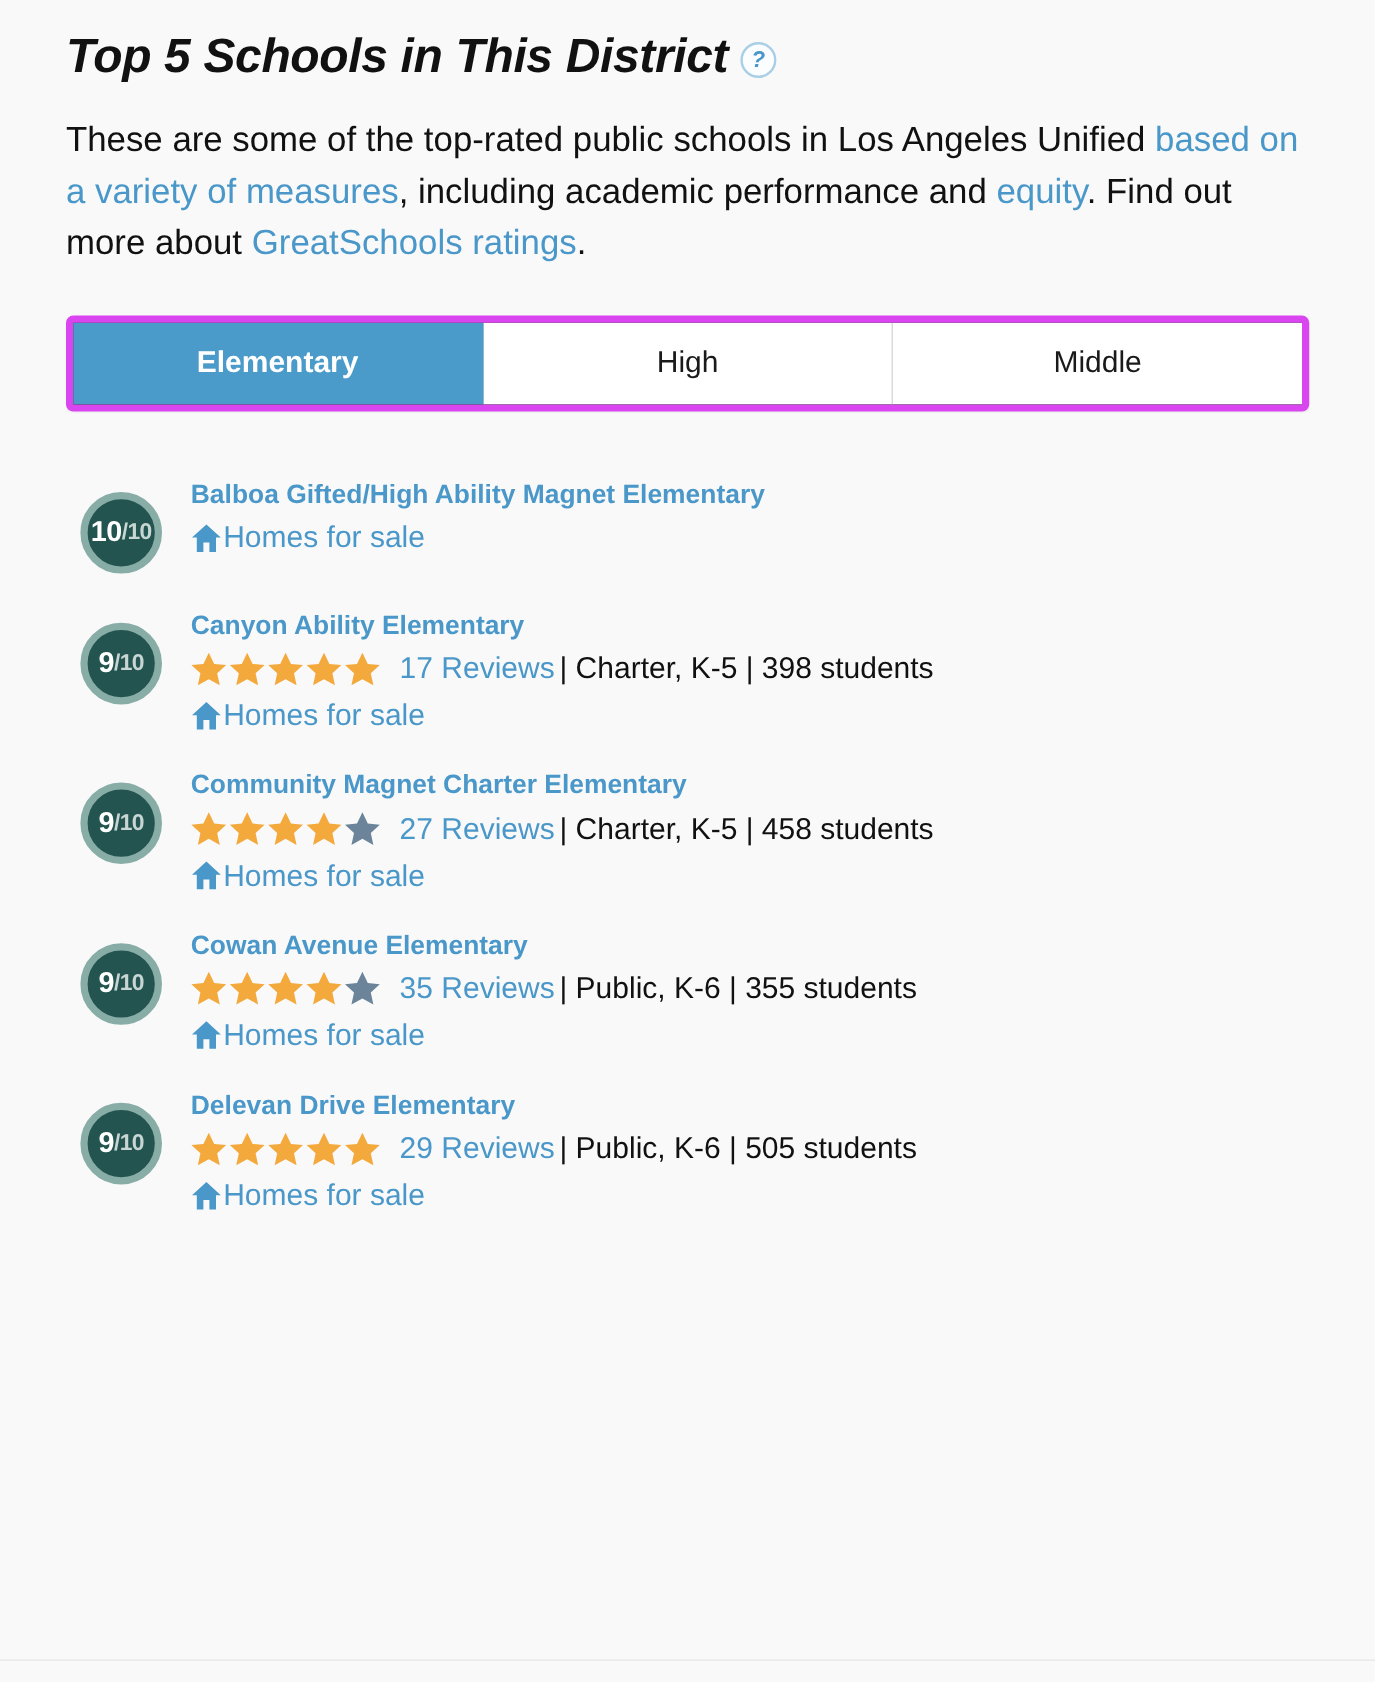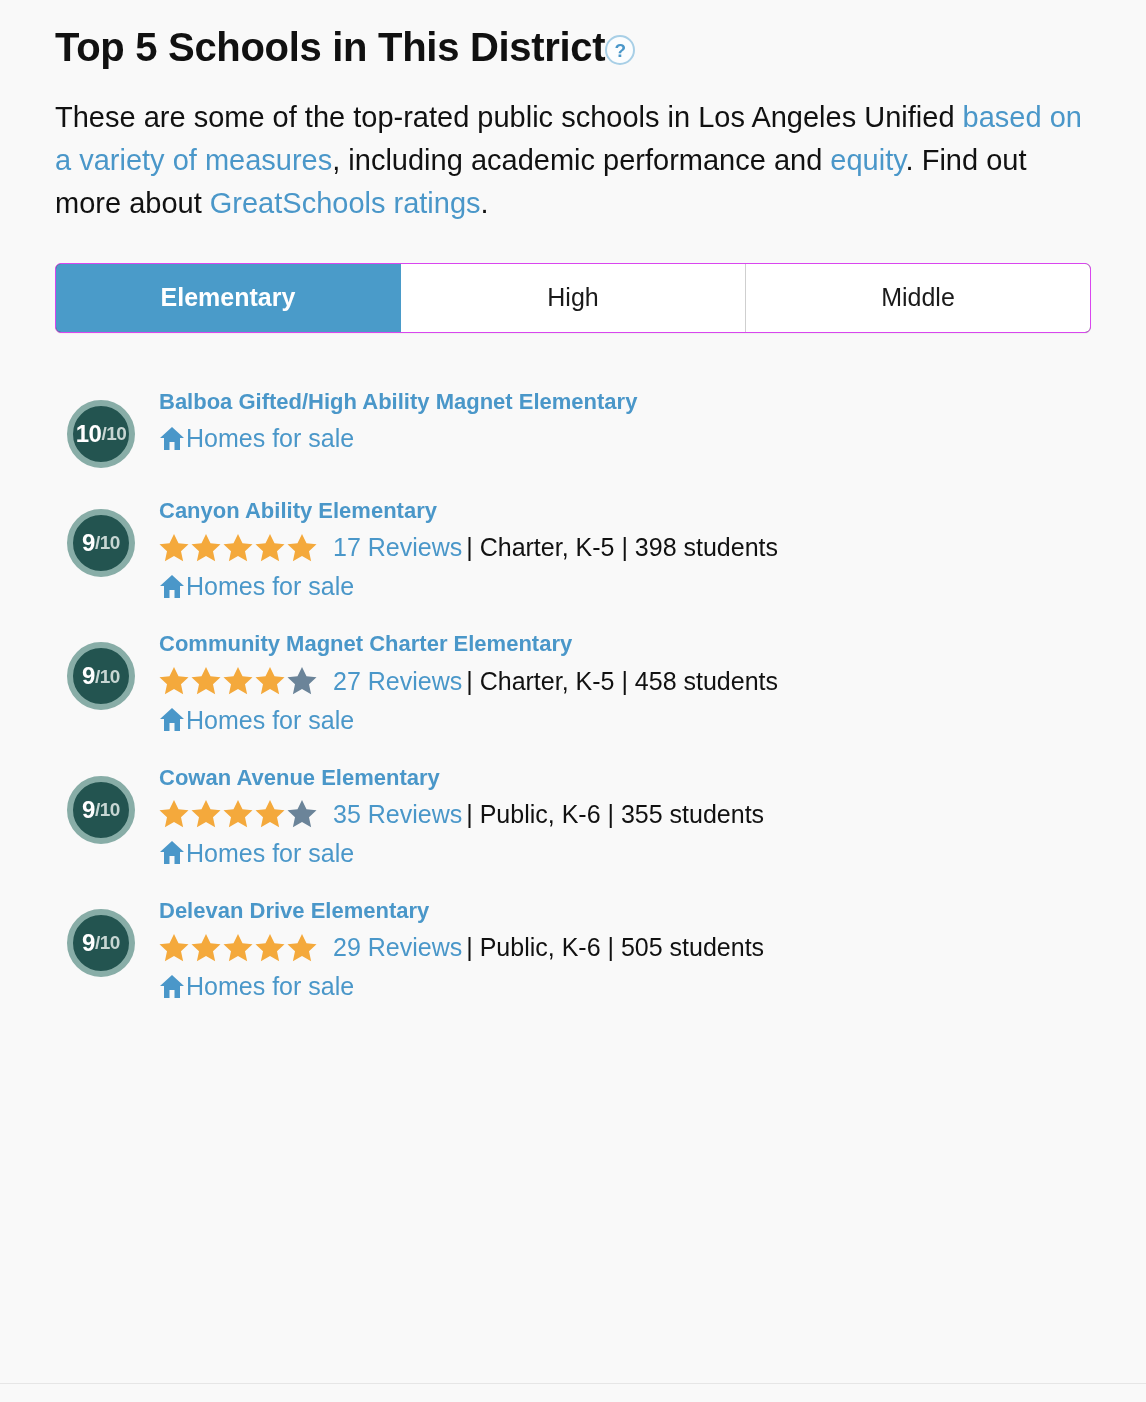--- a/index.html
+++ b/index.html
@@ -21,21 +21,23 @@
     position: relative;
     width: 1146px;
     height: 1402px;
     padding: 0;
   }
 
   
   .header-row {
     display: flex;
     align-items: center;
+    gap: 10px;
     padding: 24px 0 0 55px;
+    font-style: italic;
   }
   .page-title {
     font-size: 40px;
     font-weight: bold;
     letter-spacing: -0.3px;
     color: #111111;
     line-height: 1.15;
     margin: 0;
   }
   .help-icon {
@@ -73,21 +75,21 @@
 
   
   .tabs {
     margin: 38px 0 0 0;
     padding: 0 55px 0 55px;
     display: flex;
   }
   .tabs-inner {
     display: flex;
     width: 100%;
-    border: 1px solid #d946ef;
+    border: 6px solid #d946ef;
     border-radius: 6px;
     overflow: hidden;
     background: #404040;
     box-shadow: 0 1px 1px rgba(0,0,0,0.04);
   }
   .tab {
     flex: 1 1 0;
     text-align: center;
     font-size: 25px;
     padding: 21px 0 22px 0;

